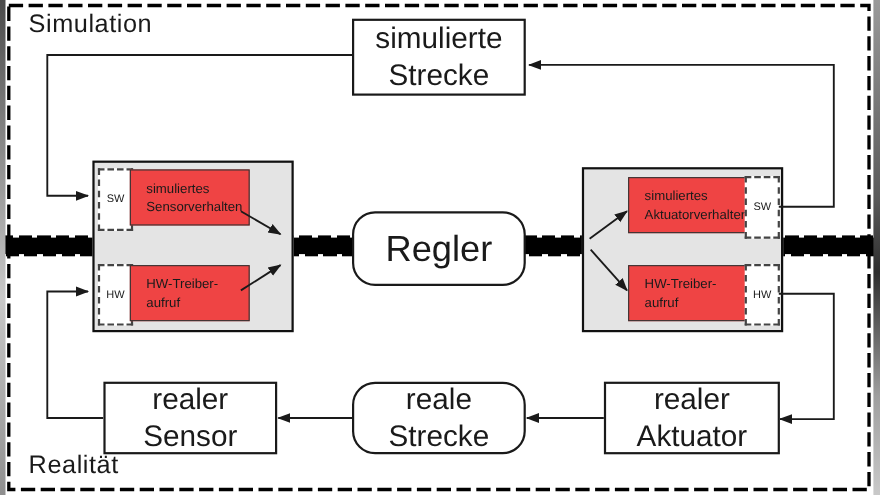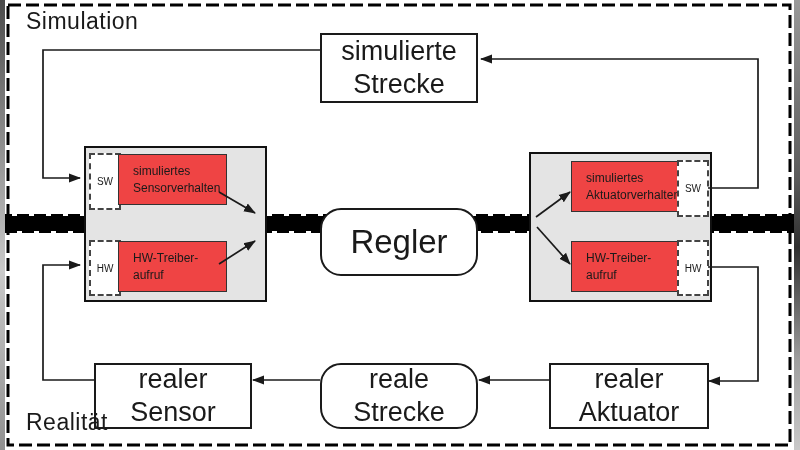--- a/index.html
+++ b/index.html
@@ -23,21 +23,21 @@
   .band::after{bottom:-1px;background:repeating-linear-gradient(90deg,#ffffff 0 5px,transparent 5px 17px);}
   
   svg.overlay{left:0;top:0;z-index:3;}
   
   .region-label{font-size:23px;letter-spacing:0.5px;z-index:6;}
   .lbl-sim{left:26px;top:8px;}
   .lbl-real{left:26px;top:409px;}
   
   .node{background:#ffffff;border:2px solid #1a1a1a;z-index:4;
     display:flex;align-items:center;justify-content:center;text-align:center;
-    font-size:27px;line-height:1.22;white-space:pre-line;margin-top:16px;}
+    font-size:27px;line-height:1.22;white-space:pre-line;}
   .n-simstrecke{left:320px;top:17px;width:154px;height:66px;}
   .n-regler{left:320px;top:192px;width:154px;height:64px;font-size:33px;border-radius:21px;}
   .n-sensor{left:94px;top:347px;width:154px;height:62px;}
   .n-strecke{left:320px;top:347px;width:154px;height:62px;border-radius:21px;}
   .n-aktuator{left:549px;top:347px;width:156px;height:62px;}
   
   .block{background:#e4e4e4;border:2.5px solid #111;z-index:2;}
   .b-sensor{left:84px;top:146px;width:179px;height:152px;}
   .b-aktuator{left:529px;top:152px;width:179px;height:146px;}
   .tagzone{position:absolute;background:#ffffff;border:2px dashed #444;

